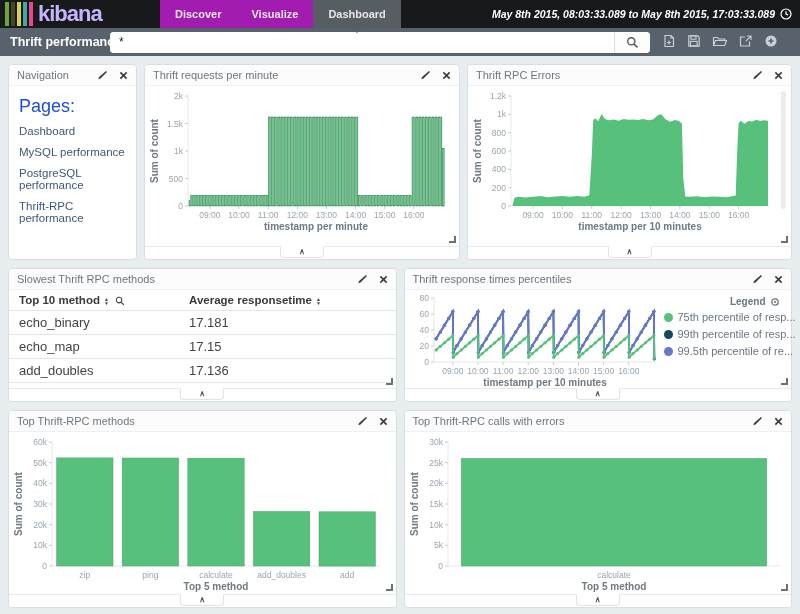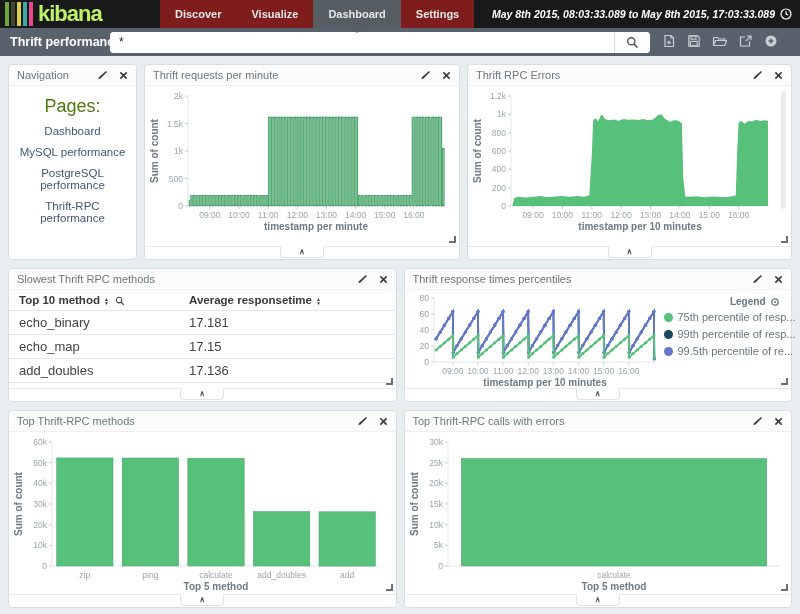--- a/index.html
+++ b/index.html
@@ -4,22 +4,22 @@
 <style>
   * { box-sizing: border-box; margin: 0; padding: 0; }
   html,body { width:800px; height:614px; overflow:hidden; }
   body { font-family:"Liberation Sans", sans-serif; background:#e8edf0; }
 
   
   .topbar { height:28px; background:#17191b; display:flex; align-items:stretch; position:relative; z-index:5; }
   .logo { display:flex; align-items:center; padding-left:5px; width:160px; }
   .stripes { display:flex; align-items:center; height:100%; }
   .stripes i { width:4px; height:24px; margin-right:2px; }
-  .brand { color:#bef264; font-weight:bold; font-size:22px; letter-spacing:-1px; margin-left:3px; line-height:26px; }
-  .nav-tabs { display:flex; background:#7f1d1d; }
+  .brand { color:#c4b5fd; font-weight:bold; font-size:22px; letter-spacing:-1px; margin-left:3px; line-height:26px; }
+  .nav-tabs { display:flex; background:#a21caf; }
   .nav-tab { padding:0 15px; line-height:28px; font-size:11px; font-weight:bold; color:#e8e8e8; cursor:pointer; position:relative; }
   .nav-tab.active { background:#565d63; }
   .nav-tab.active::after { content:""; position:absolute; left:50%; bottom:-5px; margin-left:-5px;
      border-left:5px solid transparent; border-right:5px solid transparent; border-top:5px solid #565d63; }
   .timewrap { margin-left:auto; display:flex; align-items:center; gap:5px; padding-right:8px; color:#fff;
      font-size:10.5px; font-weight:bold; cursor:pointer;font-style:italic; }
 
   
   .querybar { height:28px; background:#57626c; display:flex; align-items:center; padding:0 10px; }
   .dash-title { color:#fff; font-weight:bold; font-size:12.5px; white-space:nowrap; width:100px; }
@@ -40,31 +40,31 @@
   .panel-actions .icon { cursor:pointer; display:flex; }
   .panel-body { position:relative; padding:2px 3px 0 3px; }
   .panel-footer { position:absolute; bottom:0; left:0; right:0; height:13px; border-top:1px solid #eaeaea; background:#fff; border-radius:0 0 4px 4px; }
   .collapse-tab { position:absolute; top:-1px; left:50%; transform:translateX(-50%); width:44px; height:12px;
      background:#fff; border:1px solid #e2e2e2; border-top:1px solid #fff; border-radius:0 0 4px 4px;
      text-align:center; font-size:8px; font-weight:bold; color:#555; line-height:10px; cursor:pointer; }
   .resize-handle { position:absolute; right:3px; bottom:16px; width:7px; height:7px;
      border-right:2px solid #707070; border-bottom:2px solid #707070; cursor:nwse-resize; }
 
   .row1 { height:196px; }
-  .panel-nav { width:129px; flex:none;text-align:center; }
+  .panel-nav { width:129px; flex:none; }
   .panel-requests { width:316px; flex:none; }
   .panel-errors { flex:1; }
   .row2 { height:134px; }
   .row2 .panel { flex:1; }
   .row3 { height:198px; margin-bottom:0; }
   .row3 .panel { flex:1; }
 
   
   .nav-body { padding:10px 10px; }
-  .pages-heading { font-size:18px; color:#4d7c0f; margin-bottom:8px; font-weight:normal; }
+  .pages-heading { font-size:18px; color:#1d4ed8; margin-bottom:8px; font-weight:normal; }
   .navlink { display:block; font-size:11.5px; color:#3f5876; text-decoration:none; margin-bottom:9px; }
 
   
   table.kb { width:100%; border-collapse:collapse; }
   table.kb th { text-align:left; font-size:11.5px; color:#3a3a3a; padding:4px 10px; cursor:pointer; }
   table.kb td { font-size:13px; color:#444; padding:4px 10px; border-top:1px solid #e6e6e6; }
   table.kb th:nth-child(1), table.kb td:nth-child(1) { width:44%; }
   .sort-ico { display:inline-flex; flex-direction:column; vertical-align:middle; margin-left:4px; line-height:4px; font-size:5px; color:#444; }
 
   
@@ -95,21 +95,20 @@
         <i style="background: rgb(221, 207, 74);"></i>
         <i style="background: rgb(60, 170, 165);"></i>
         <i style="background: rgb(232, 71, 139);"></i>
       </span>
     <span class="brand">kibana</span>
   </div>
   <div class="nav-tabs">
       <div class="nav-tab">Discover</div>
       <div class="nav-tab">Visualize</div>
       <div class="nav-tab active">Dashboard</div>
-      <div class="nav-tab">Settings</div>
     </div>
   <div class="timewrap">
     <span>May 8th 2015, 08:03:33.089 to May 8th 2015, 17:03:33.089</span>
     <svg width="12" height="12" viewBox="0 0 12 12">
       <circle cx="6" cy="6" r="5" fill="none" stroke="#fff" stroke-width="1.2"></circle>
       <path d="M6 3.2 L6 6 L8.2 7" fill="none" stroke="#fff" stroke-width="1.2"></path>
     </svg>
   </div>
 </div>
 

